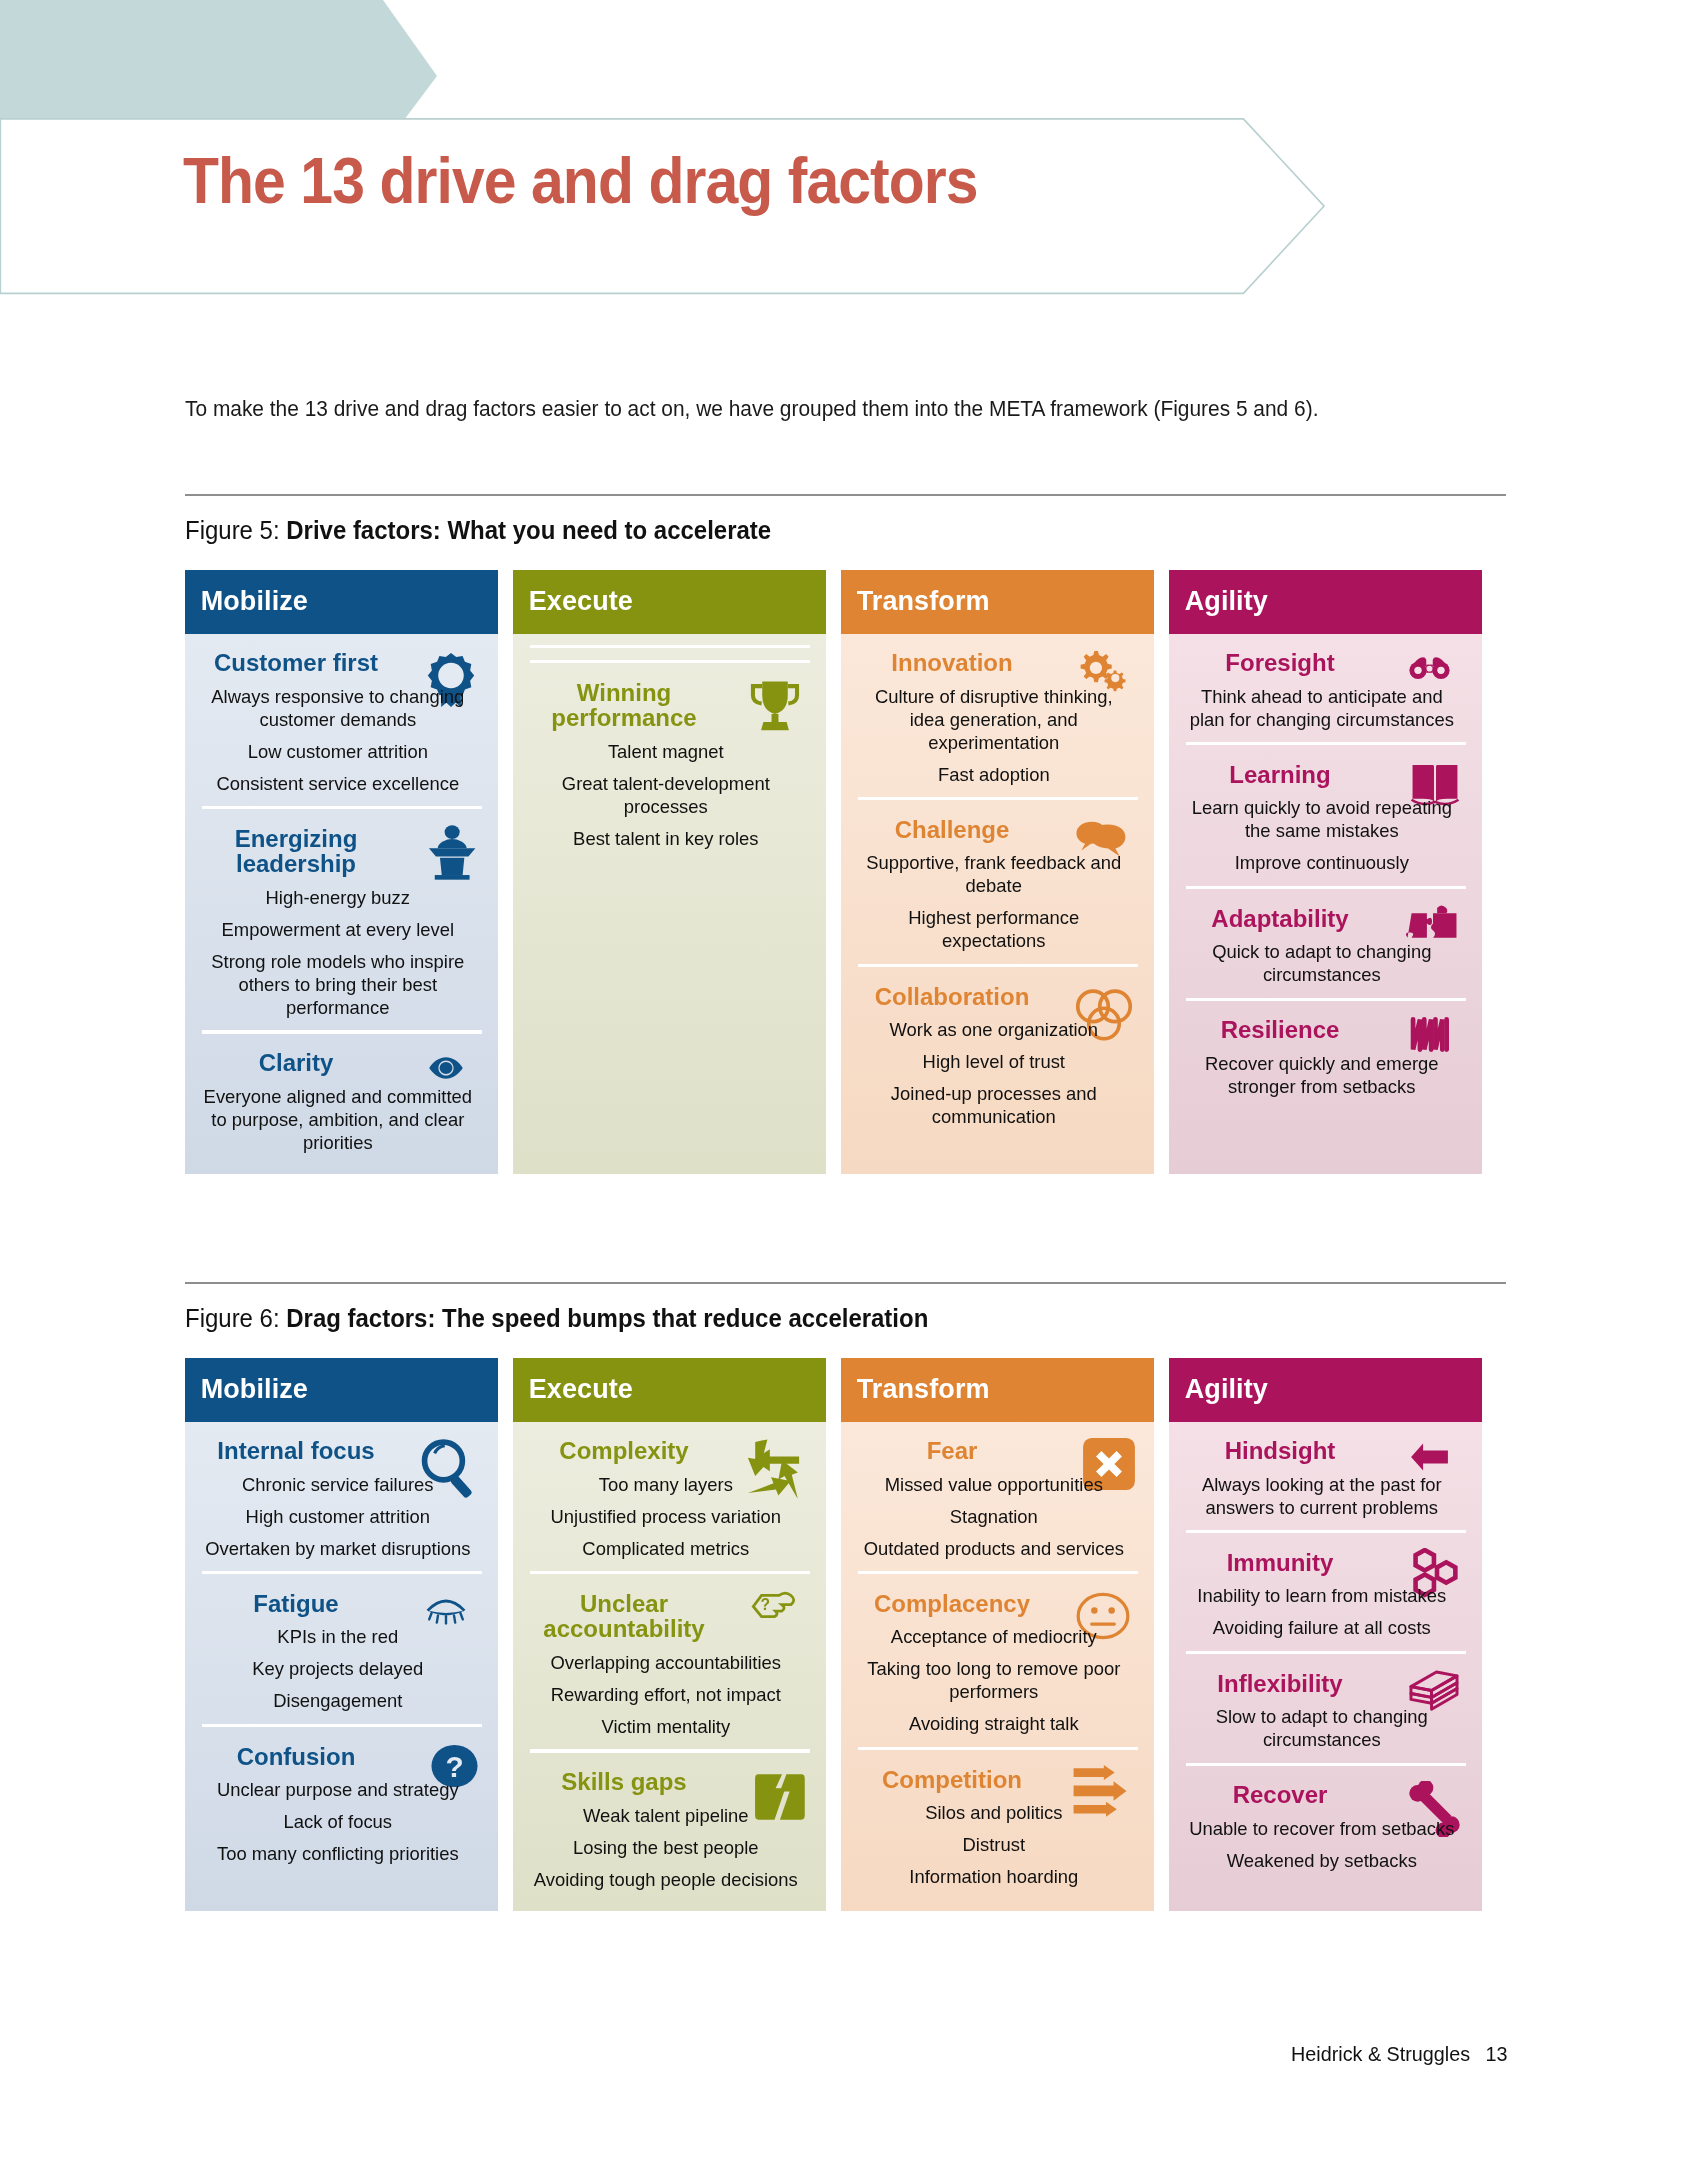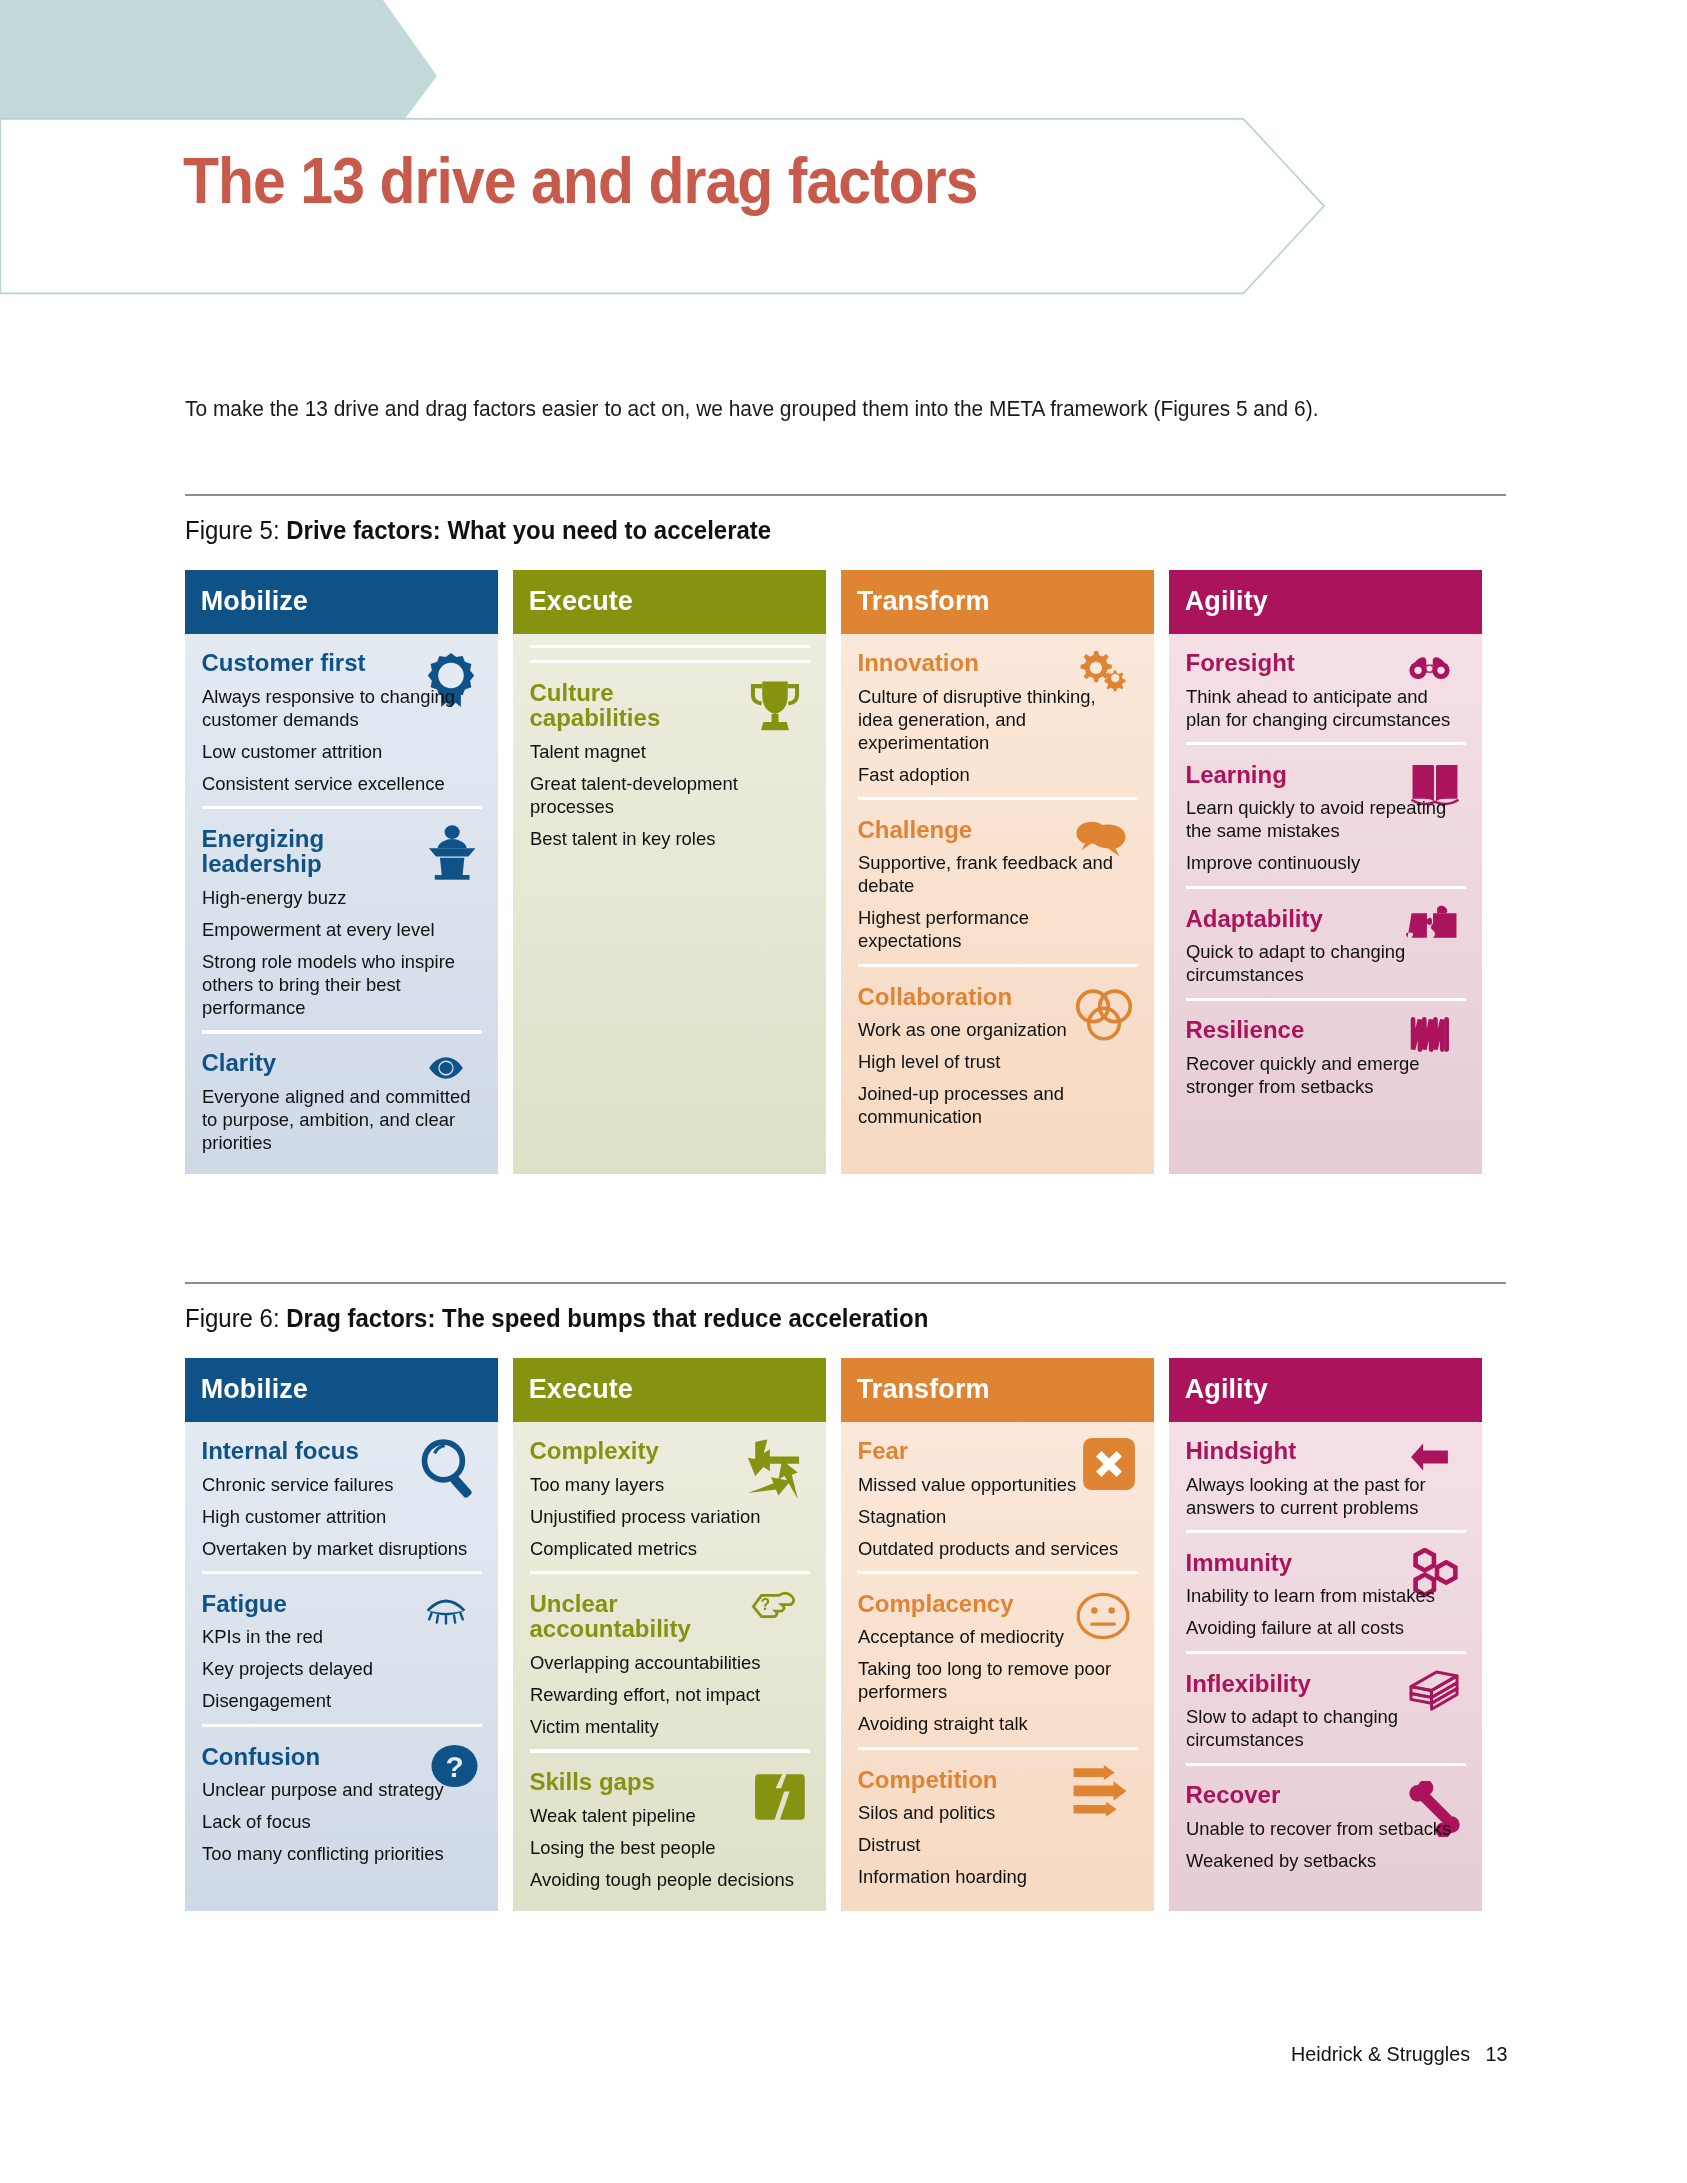--- a/index.html
+++ b/index.html
@@ -51,21 +51,21 @@
   .fig-caption {
     margin-top: 18px;
     font-size: 25.5px; line-height: 33px; color: #111;
     transform: scaleX(0.94); transform-origin: left center;
     white-space: nowrap;
   }
   .fig-caption .lead { font-weight: 400; }
   .fig-caption .bold { font-weight: 700; }
 
   .cols { display: flex; gap: 15px; margin-top: 23px; }
-  .col { width: 313px; display: flex; flex-direction: column; }
+  .col { width: 313px; display: flex; flex-direction: column; text-align: center; }
 
   .col-head {
     height: 64px; display: flex; align-items: center;
     padding: 0 0 0 15.7px;
     color: #ffffff; font-size: 27px; font-weight: 700;
     letter-spacing: 0.1px;
   }
   .col-body { flex: 1; padding: 0 16.5px 18px 16.5px; }
 
   .factor { position: relative; padding-top: 16.5px; }
@@ -182,21 +182,21 @@
               <div class="bullet">Everyone aligned and committed to purpose, ambition, and clear priorities</div>
             </div>
           </div>
         </div>
         <div class="col t-execute" style="height: 604px;">
           <div class="col-head">Execute</div>
           <div class="col-body">
             <div class="divider"></div>
             <div class="divider"></div>
             <div class="factor">
-              <div class="factor-title">Culture capabilities</div>
+              <div class="factor-title">Winning performance</div>
               <div class="icon">
                 <svg width="66" height="58" viewBox="0 0 100 100">
                   <path fill="#869310" d="M28 6 H72 V30 Q72 56 50 62 Q28 56 28 30 Z"></path>
                   <path fill="#869310" d="M44 62 H56 V76 H44 Z"></path>
                   <path fill="#869310" d="M30 76 H70 L74 90 H26 Z"></path>
                   <path fill="none" stroke="#869310" stroke-width="7" d="M28 14 H12 V30 Q12 42 27 44"></path>
                   <path fill="none" stroke="#869310" stroke-width="7" d="M72 14 H88 V30 Q88 42 73 44"></path>
                 </svg>
               </div>
               <div class="bullet">Talent magnet</div>

